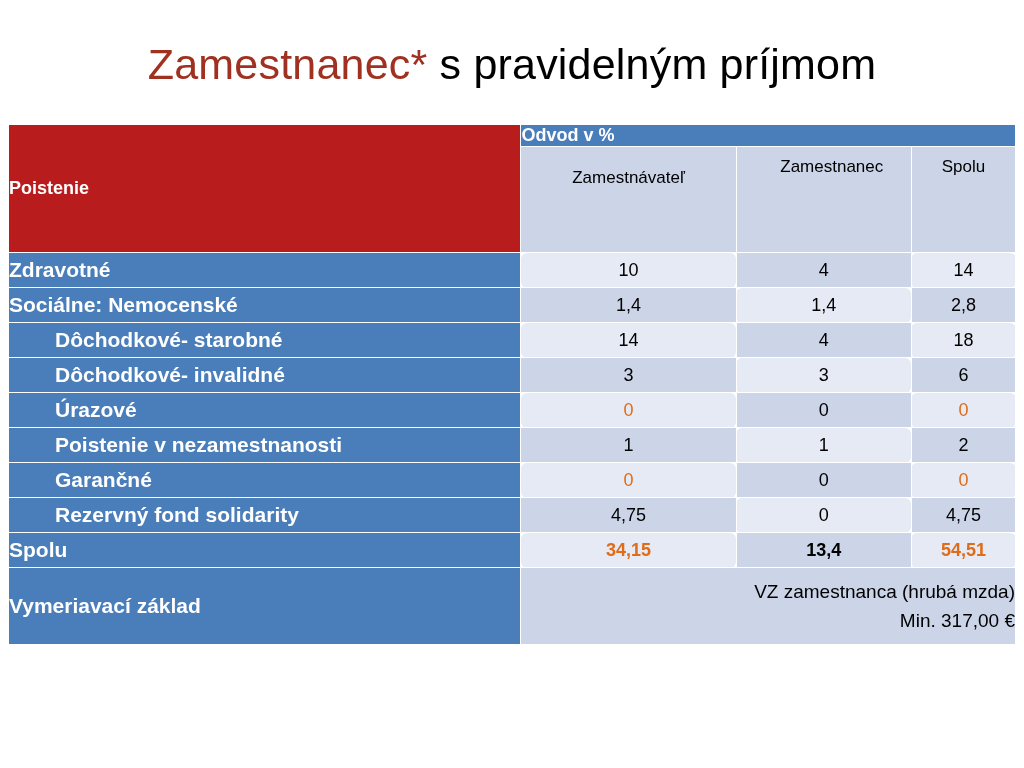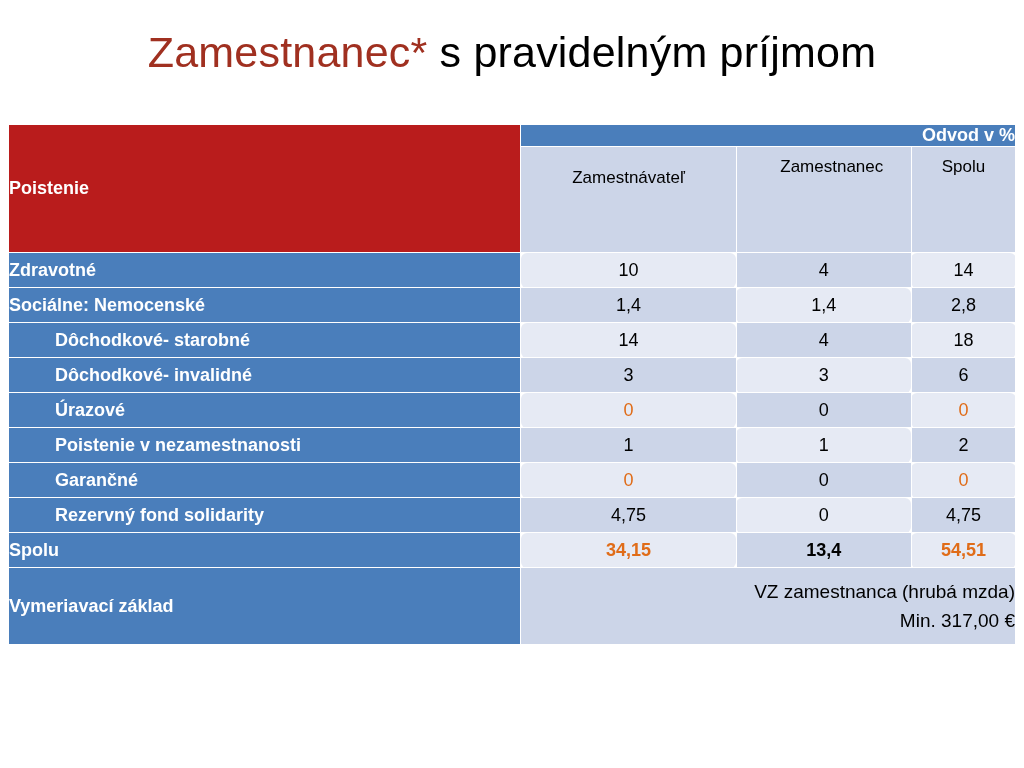--- a/index.html
+++ b/index.html
@@ -17,21 +17,21 @@
     height: 768px;
     box-sizing: border-box;
     overflow: hidden;
   }
 
   .title {
     text-align: center;
     font-size: 43px;
     font-weight: 400;
     color: #000000;
-    margin: 28px 0 0 0;
+    margin: 40px 0 0 0;
     letter-spacing: 0.2px;
     white-space: nowrap;
   }
   .title .accent {
     color: #a03020;
   }
 
   table.main {
     position: absolute;
     left: 8px;
@@ -54,41 +54,41 @@
     font-weight: bold;
     font-size: 18px;
     text-align: left;
     padding: 8px 12px;
   }
   .hdr-center {
     background: #4a7ebb;
     color: #ffffff;
     font-weight: bold;
     font-size: 18px;
-    text-align: right;
+    text-align: left;
     padding: 8px 12px;
     margin-top: 32px;
   }
 
   
   .subhdr {
     background: #ccd5e8;
     color: #000000;
     font-weight: normal;
     font-size: 17px;
     text-align: center;
     padding: 8px 6px;
   }
 
   
   .rowlabel {
     background: #4a7ebb;
     color: #ffffff;
     font-weight: bold;
-    font-size: 18px;
+    font-size: 21px;
     text-align: left;
     padding: 7px 12px;
     height: 34px;
   }
   .rowlabel.indent {
     padding-left: 46px;
   }
 
   
   .val {

